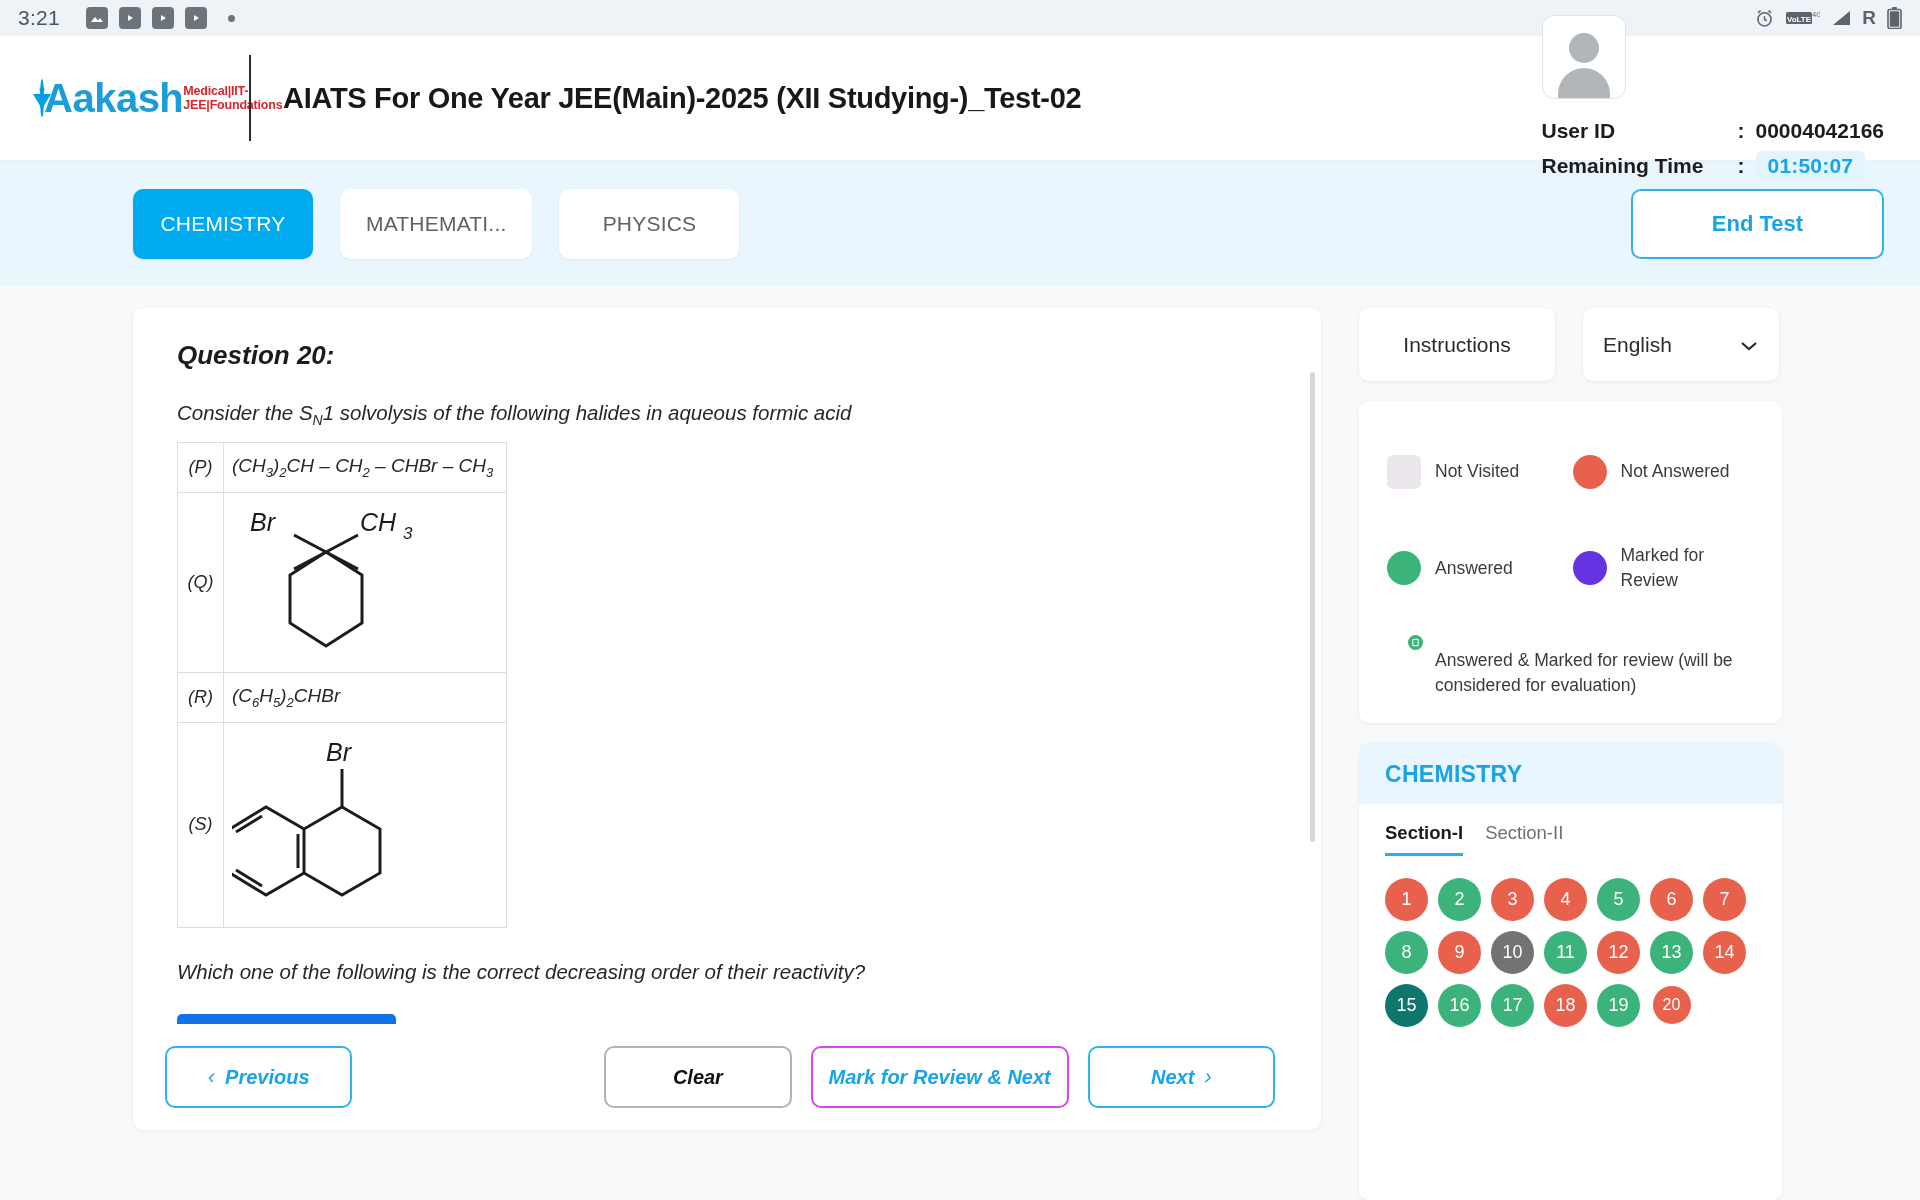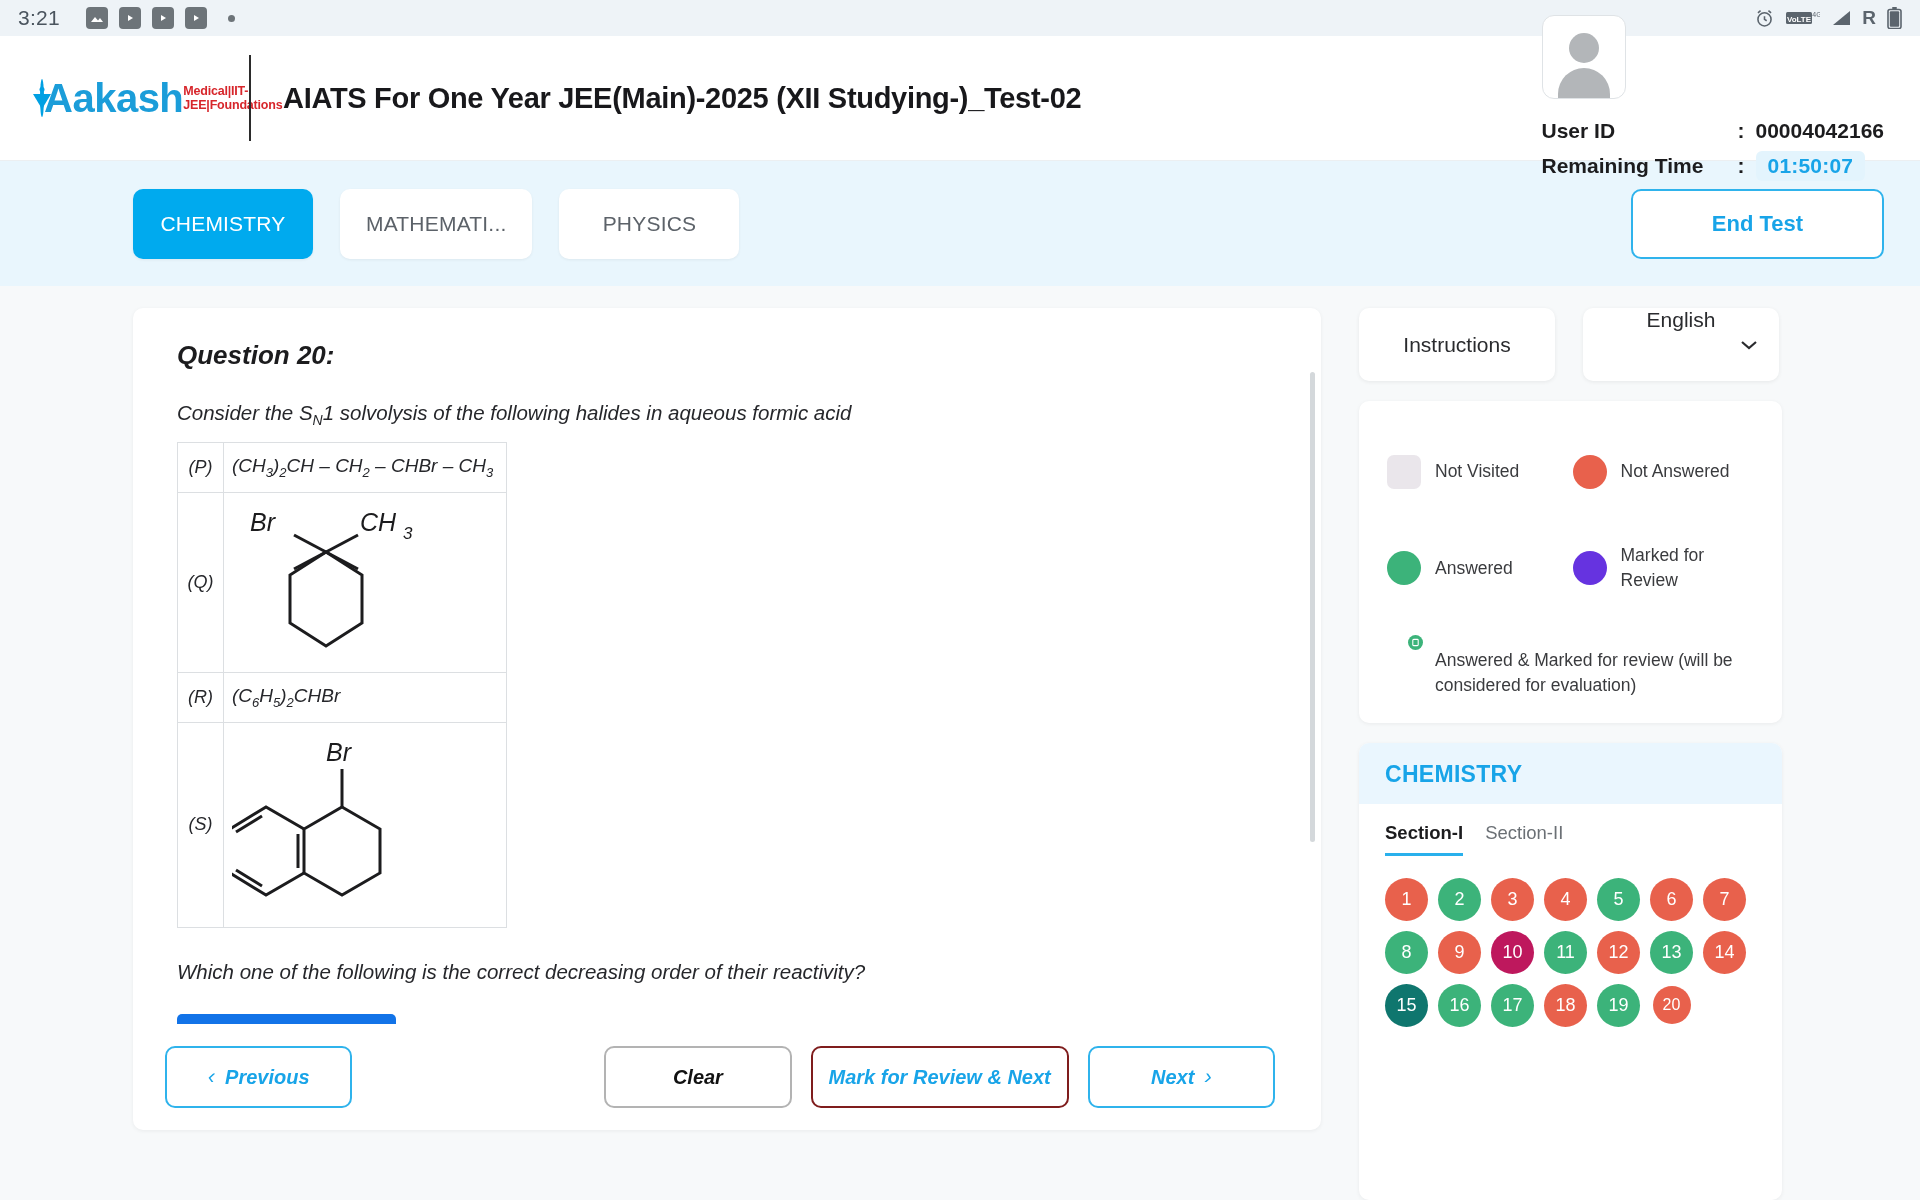--- a/index.html
+++ b/index.html
@@ -151,39 +151,38 @@
   .actions {
     height: 106px; display: flex; align-items: center; padding: 0 46px 0 32px;
   }
   .btn {
     height: 62px; border-radius: 10px; background: #fff;
     display: flex; align-items: center; justify-content: center; gap: 10px;
     font-size: 20px; font-weight: 700; cursor: pointer;
   }
   .btn-prev { width: 190px; border: 2px solid #2fb3ec; color: #18a4e8; }
   .btn-clear { width: 190px; border: 2px solid #b3b3b3; color: #111; margin-left: 252px; }
-  .btn-mark { width: 262px; border: 2px solid #7f1d1d; color: #18a4e8; margin-left: 19px; }
+  .btn-mark { width: 262px; border: 2px solid #d946ef; color: #18a4e8; margin-left: 19px; }
   .btn-next { width: 190px; border: 2px solid #2fb3ec; color: #18a4e8; margin-left: 19px; }
   .chev { font-size: 22px; font-weight: 400; }
 
   
   .right-panel { width: 423px; display: flex; flex-direction: column; gap: 20px; }
   .panel-top { display: flex; gap: 28px; }
   .instructions-btn {
     width: 196px; height: 73px; background: #fff; border-radius: 10px;
     display: flex; align-items: center; justify-content: center;
     font-size: 21px; color: #2a2b2e; cursor: pointer;
     box-shadow: 0 1px 4px rgba(0,0,0,.07);
   }
   .lang-select {
     width: 196px; height: 73px; background: #fff; border-radius: 10px;
     display: flex; align-items: center; padding: 0 20px;
     font-size: 21px; color: #2a2b2e; cursor: pointer;
     box-shadow: 0 1px 4px rgba(0,0,0,.07);
-    flex-direction: column;
   }
   .lang-select .caret { margin-left: auto; }
 
   .legend-card {
     background: #fff; border-radius: 10px; padding: 26px 24px 24px 28px;
     box-shadow: 0 1px 4px rgba(0,0,0,.06);
   }
   .legend-grid { display: grid; grid-template-columns: 1fr 1fr; row-gap: 26px; }
   .legend-item { display: flex; align-items: center; gap: 14px; margin-top: 28px; }
   .legend-item.full { grid-column: 1 / -1; align-items: flex-start; }
@@ -455,21 +454,21 @@
       <div class="q-grid">
           <div class="q-num" style="background: rgb(232, 97, 76);">1</div>
           <div class="q-num" style="background: rgb(60, 179, 122);">2</div>
           <div class="q-num" style="background: rgb(232, 97, 76);">3</div>
           <div class="q-num" style="background: rgb(232, 97, 76);">4</div>
           <div class="q-num" style="background: rgb(60, 179, 122);">5</div>
           <div class="q-num" style="background: rgb(232, 97, 76);">6</div>
           <div class="q-num" style="background: rgb(232, 97, 76);">7</div>
           <div class="q-num" style="background: rgb(60, 179, 122);">8</div>
           <div class="q-num" style="background: rgb(232, 97, 76);">9</div>
-          <div class="q-num" style="background: #be185d; text-align: center;">10</div>
+          <div class="q-num" style="background: #737373; text-align: center;">10</div>
           <div class="q-num" style="background: rgb(60, 179, 122);">11</div>
           <div class="q-num" style="background: rgb(232, 97, 76);">12</div>
           <div class="q-num" style="background: rgb(60, 179, 122);">13</div>
           <div class="q-num" style="background: rgb(232, 97, 76);">14</div>
           <div class="q-num" style="background: #0f766e;">15</div>
           <div class="q-num" style="background: rgb(60, 179, 122);">16</div>
           <div class="q-num" style="background: rgb(60, 179, 122);">17</div>
           <div class="q-num" style="background: rgb(232, 97, 76);">18</div>
           <div class="q-num" style="background: rgb(60, 179, 122);">19</div>
           <div class="q-num small" style="background: rgb(232, 97, 76);">20</div>

